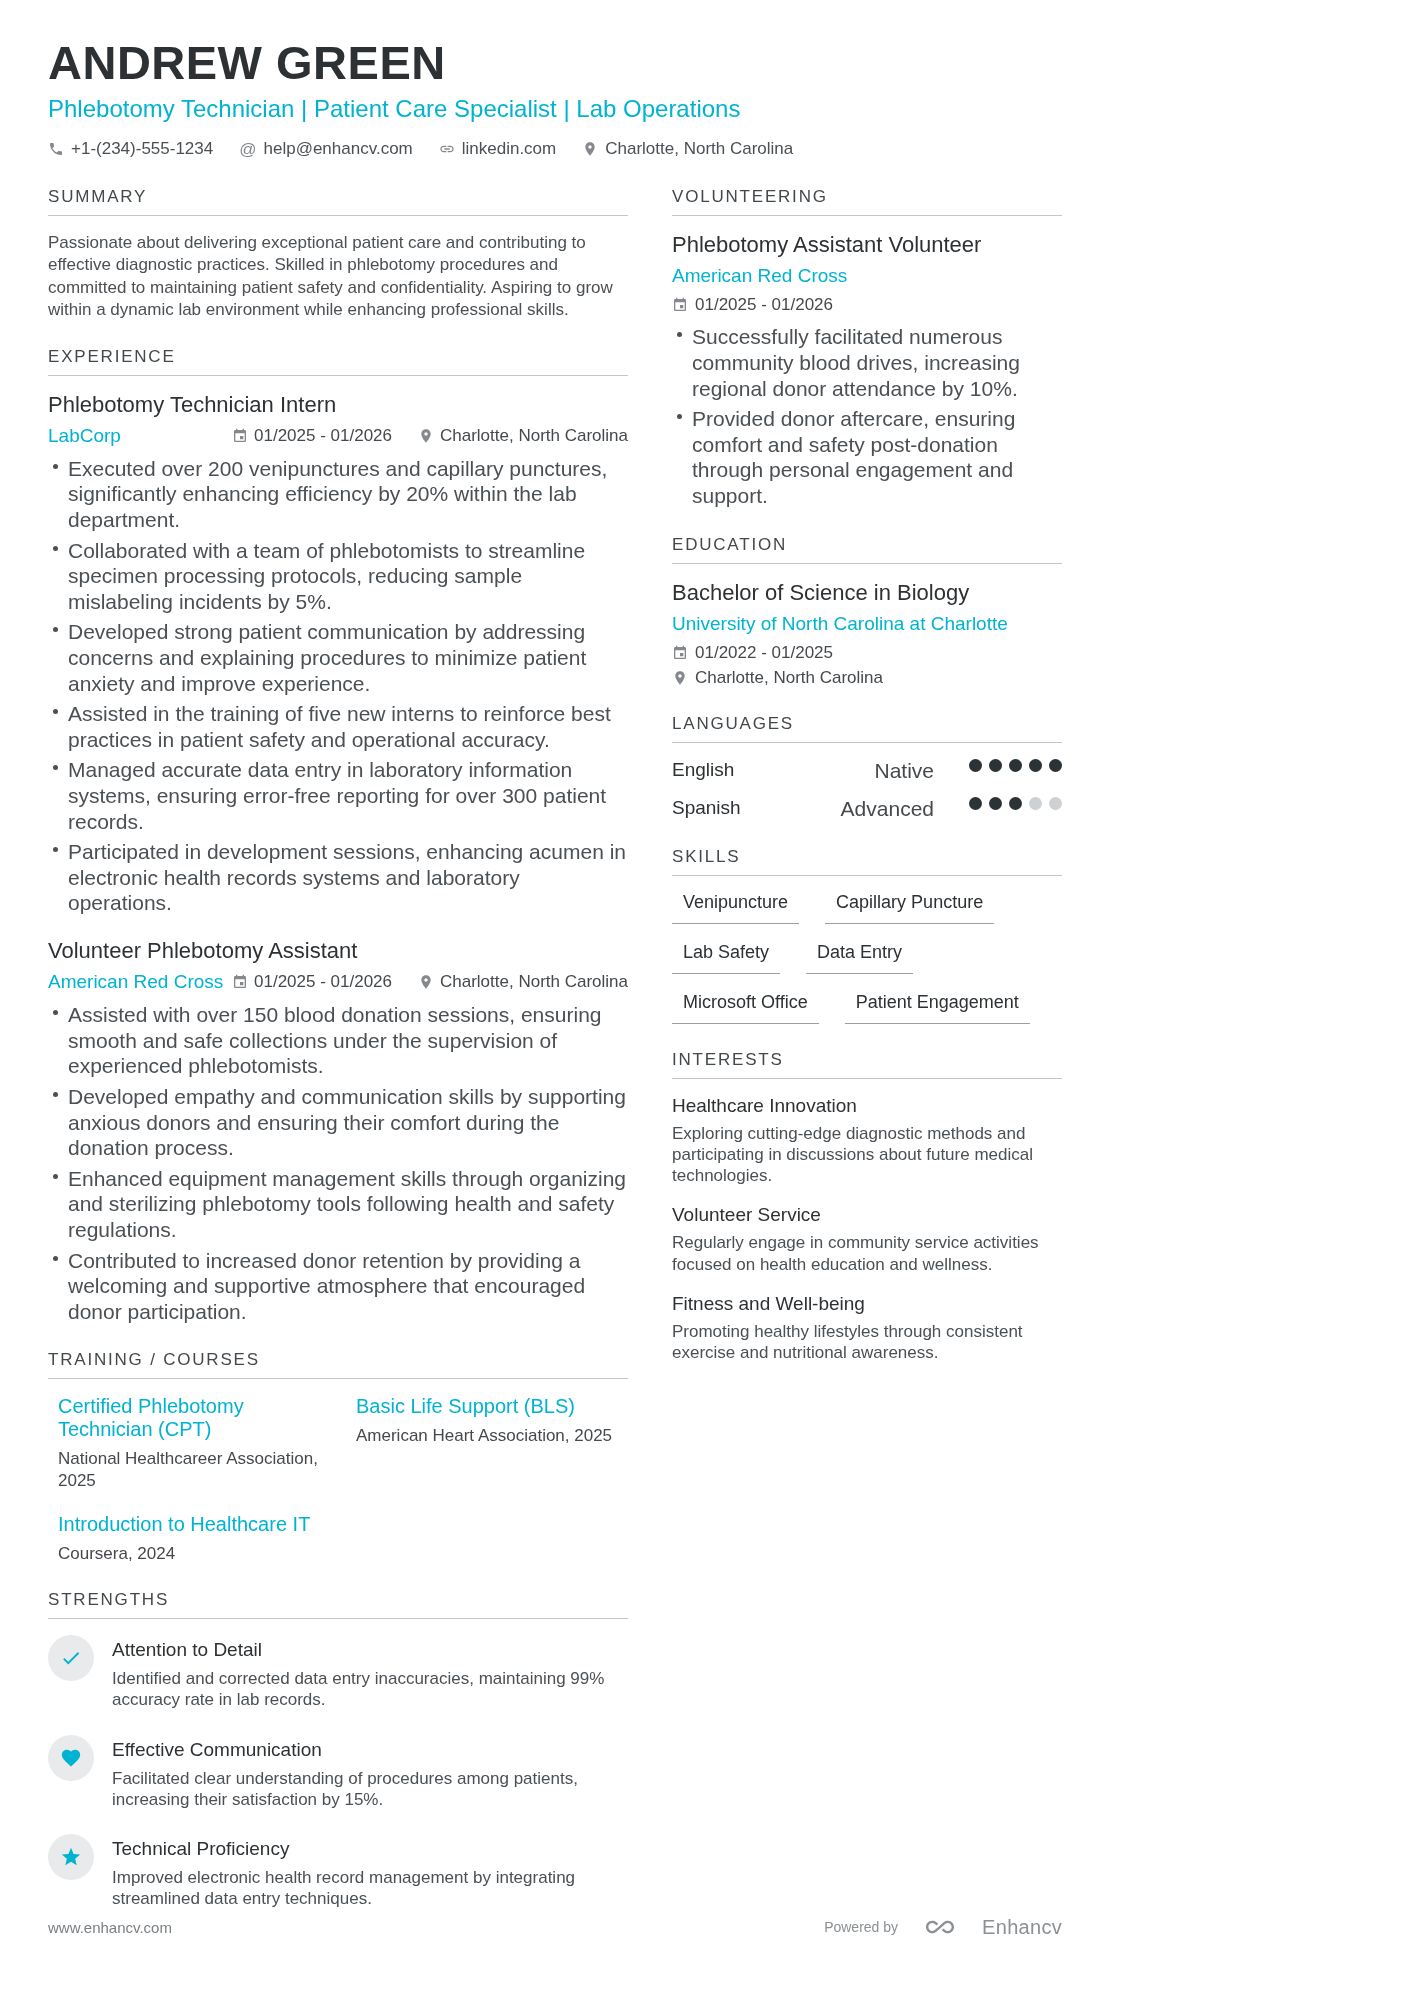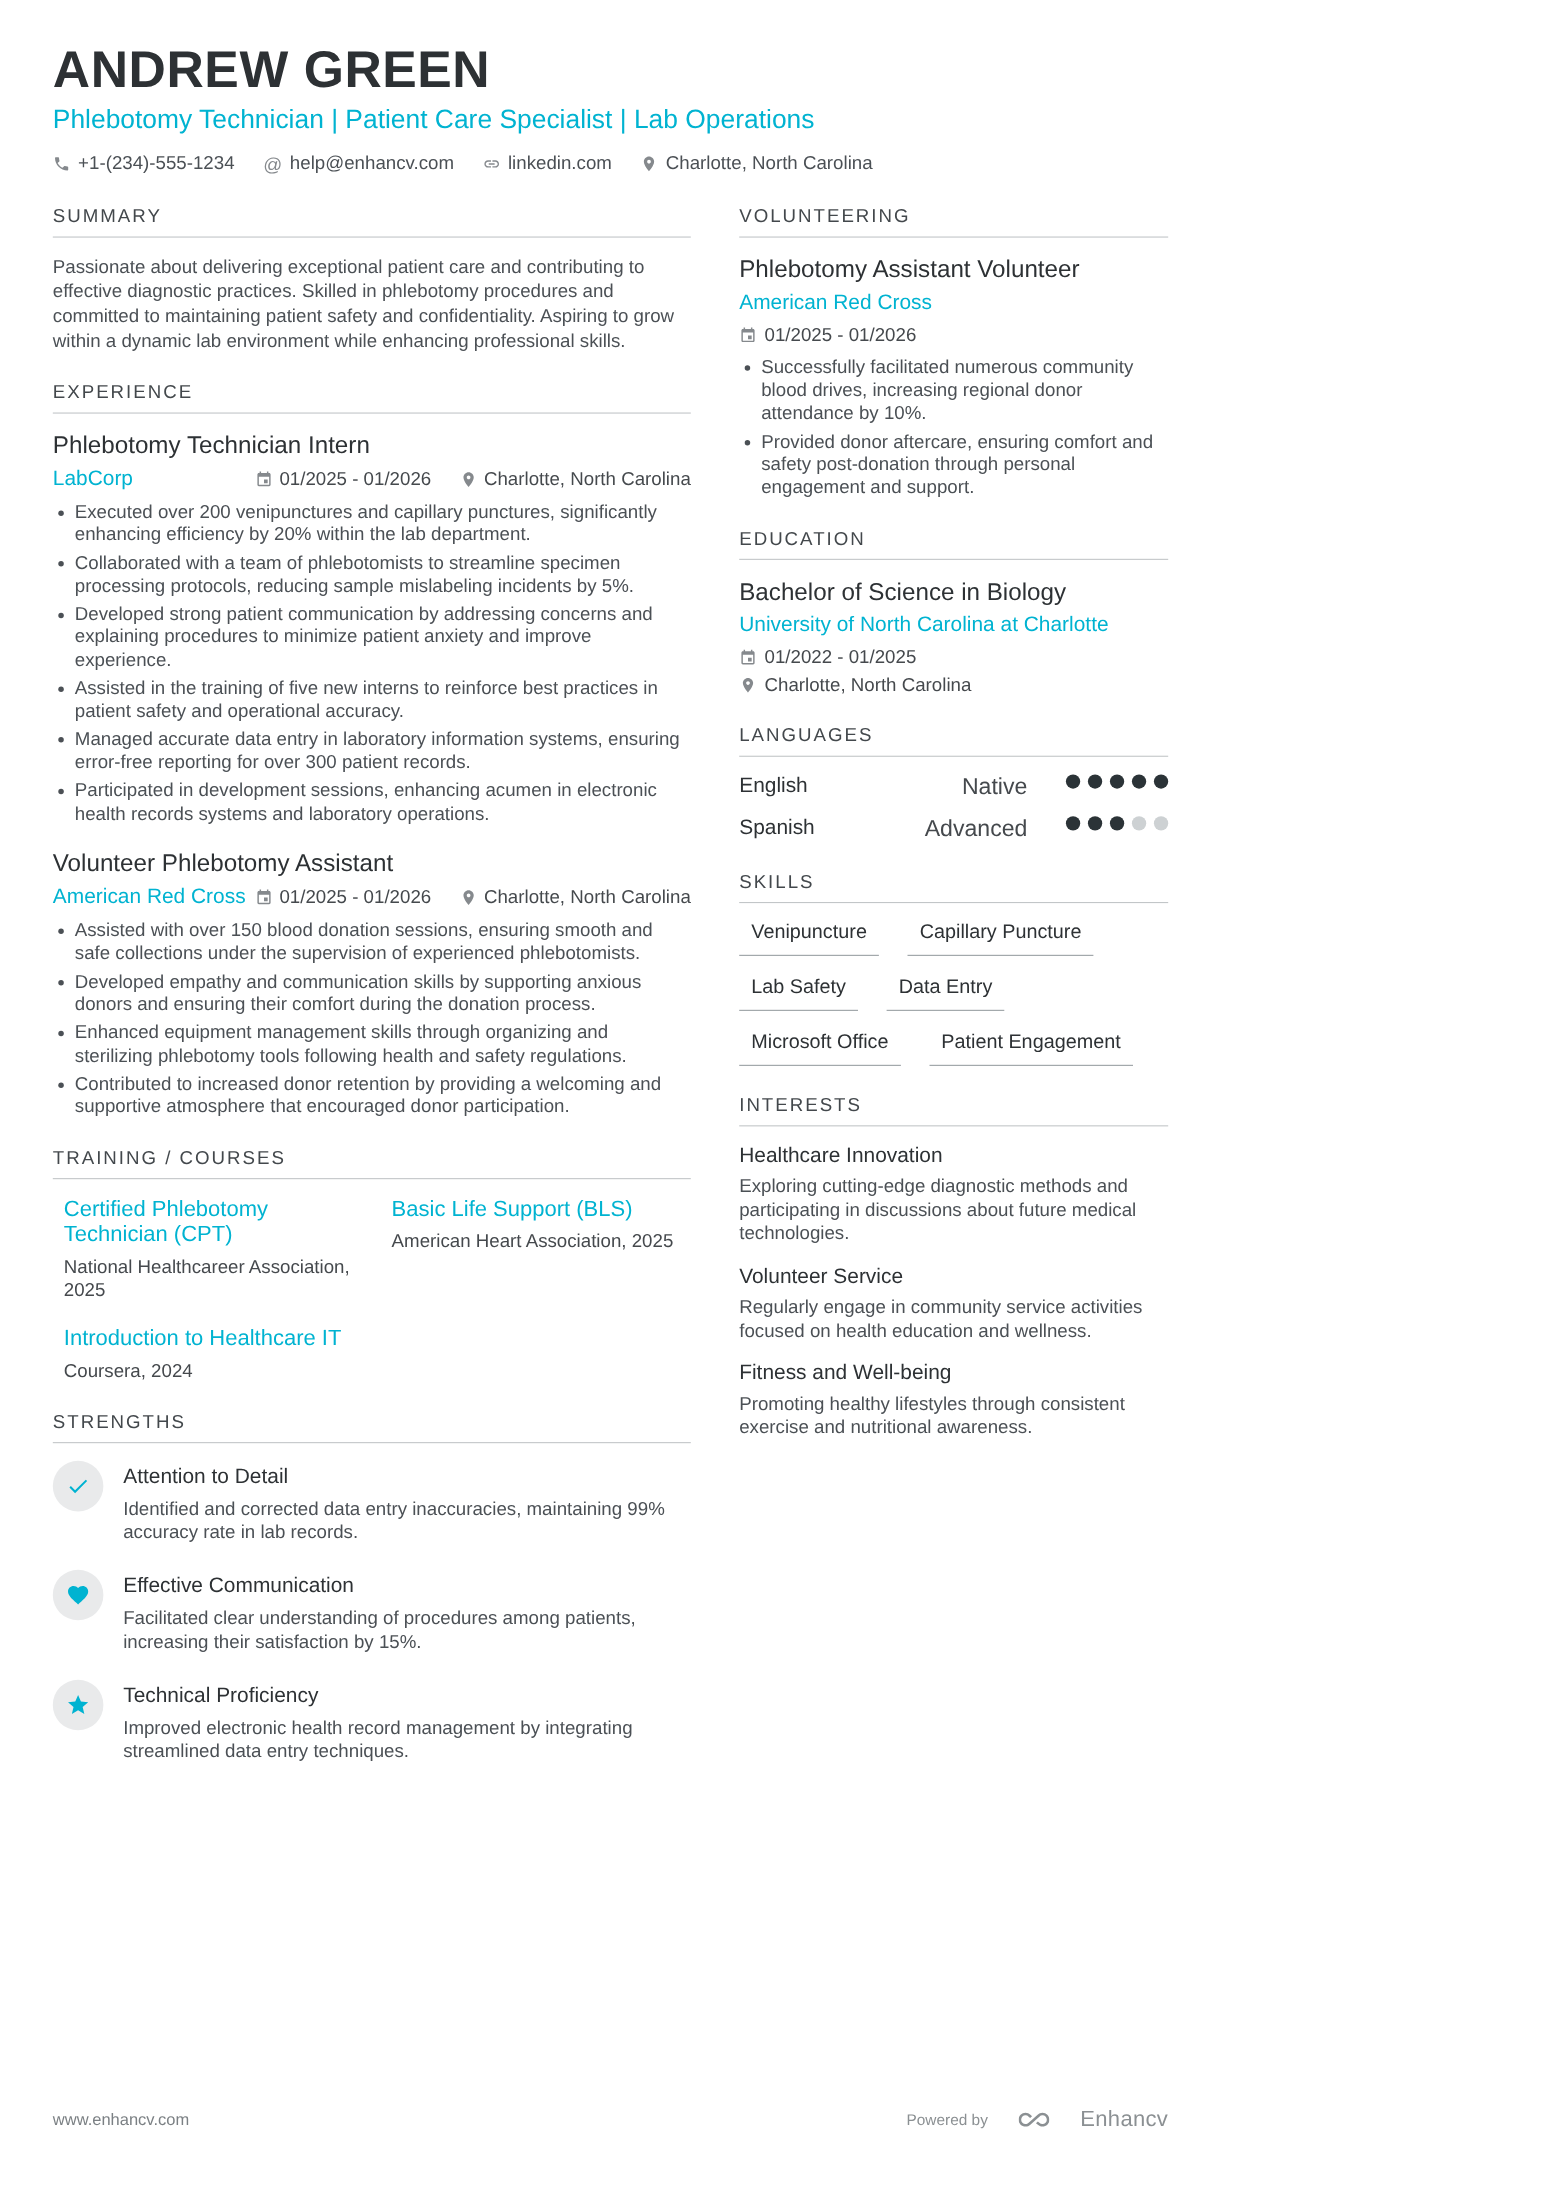--- a/index.html
+++ b/index.html
@@ -63,21 +63,21 @@
   .job:last-child { margin-bottom: 0; }
   .job-title { font-size: 22px; font-weight: 400; color: var(--heading, #2d3134); margin-bottom: 7px; }
   .meta-row { display: flex; align-items: center; font-size: 17px; color: #45494d; }
   .company { font-size: 19px; color: var(--accent, #00b3d1); min-width: 184px; }
   .meta-item { display: inline-flex; align-items: center; gap: 6px; }
   .meta-item.right { margin-left: auto; }
   ul.bullets { list-style: none; margin-top: 9px; }
   ul.bullets li {
     position: relative;
     padding-left: 20px;
-    font-size: 17px;
+    font-size: 21px;
     line-height: 1.22;
     color: var(--body, #4b5055);
     margin-bottom: 5px;
   }
   ul.bullets li::before {
     content: "";
     position: absolute;
     left: 5px; top: 8px;
     width: 5px; height: 5px;
     border-radius: 50%;

